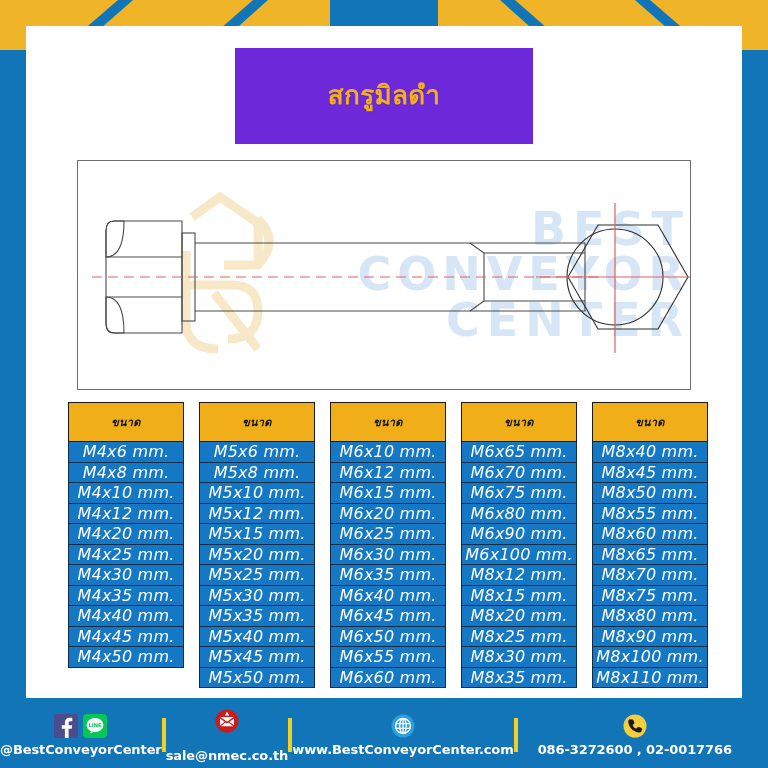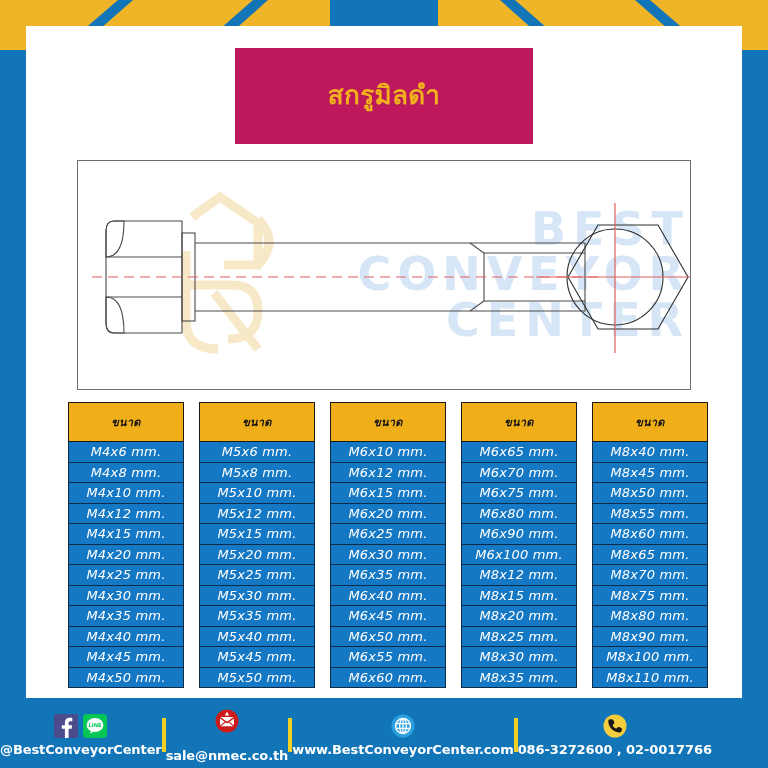--- a/index.html
+++ b/index.html
@@ -20,21 +20,21 @@
     left:26px; top:26px;
     width:716px; height:672px;
     background:#FFFFFF;
   }
 
   
   .banner {
     position:absolute;
     left:235px; top:48px;
     width:298px; height:96px;
-    background:#be185d;
+    background:#6d28d9;
     display:flex; flex-direction:column;
     align-items:center; justify-content:center;
   }
   .banner-line {
     color:#F2B01E;
     font-weight:bold;
     letter-spacing:.4px;
     line-height:1.12;
     white-space:nowrap;
     text-shadow:0 1px 0 rgba(0,0,0,.12);
@@ -87,21 +87,21 @@
     text-align:center;
     height:40px;
     line-height:40px;
     letter-spacing:.3px;
   }
   .col .cell {
     background:#1578C4;
     border:1px solid #0E2B47;
     border-top:none;
     color:#FFFFFF;
-    font-size:13px;
+    font-size:16px;
     text-align:center;
     height:20.5px;
     line-height:19px;
     letter-spacing:.2px;
   }
   .col .cell:first-of-type { border-top:1px solid #0E2B47; margin-top:2px; }
 
   
   .footer {
     position:absolute;
@@ -209,21 +209,20 @@
 </div>
 
 <div class="tables">
 
   <div class="col">
     <div class="hd">ขนาด</div>
     <div class="cell">M4x6 mm.</div>
     <div class="cell">M4x8 mm.</div>
     <div class="cell">M4x10 mm.</div>
     <div class="cell">M4x12 mm.</div>
-    <div class="cell">M4x15 mm.</div>
     <div class="cell">M4x20 mm.</div>
     <div class="cell">M4x25 mm.</div>
     <div class="cell">M4x30 mm.</div>
     <div class="cell">M4x35 mm.</div>
     <div class="cell">M4x40 mm.</div>
     <div class="cell">M4x45 mm.</div>
     <div class="cell">M4x50 mm.</div>
   </div>
 
   <div class="col">
@@ -334,21 +333,21 @@
         <circle cx="12" cy="12" r="7.4" fill="none" stroke="#FFFFFF" stroke-width="1.5"></circle>
         <ellipse cx="12" cy="12" rx="3.3" ry="7.4" fill="none" stroke="#FFFFFF" stroke-width="1.3"></ellipse>
         <path d="M4.8 9.6 H19.2 M4.8 14.4 H19.2 M12 4.6 V19.4" stroke="#FFFFFF" stroke-width="1.3" fill="none"></path>
       </svg>
     </div>
     <div class="ftext">www.BestConveyorCenter.com</div>
   </div>
 
   <div class="fdiv"></div>
 
-  <div class="fitem" style="width:232px;">
+  <div class="fitem" style="width:232px;padding-left:20px;">
     <div class="icons">
       <svg class="ic" viewBox="0 0 24 24">
         <circle cx="12" cy="12" r="11.5" fill="#F5CE3E"></circle>
         <path d="M8.3 5.4c.7-.3 1.5 0 1.9.7l1 1.9c.4.7.2 1.5-.4 2l-.8.6c-.2.2-.3.5-.2.8.5 1.4 1.7 2.6 3.1 3.1.3.1.6 0 .8-.2l.6-.8c.5-.6 1.3-.8 2-.4l1.9 1c.7.4 1 1.2.7 1.9l-.5 1.2c-.3.8-1.1 1.3-2 1.2C11 19 5 13 5.3 7.1c0-.9.5-1.6 1.3-1.9z" fill="#1A1A1A"></path>
       </svg>
     </div>
     <div class="ftext">086-3272600 , 02-0017766</div>
   </div>
 
 </div>

